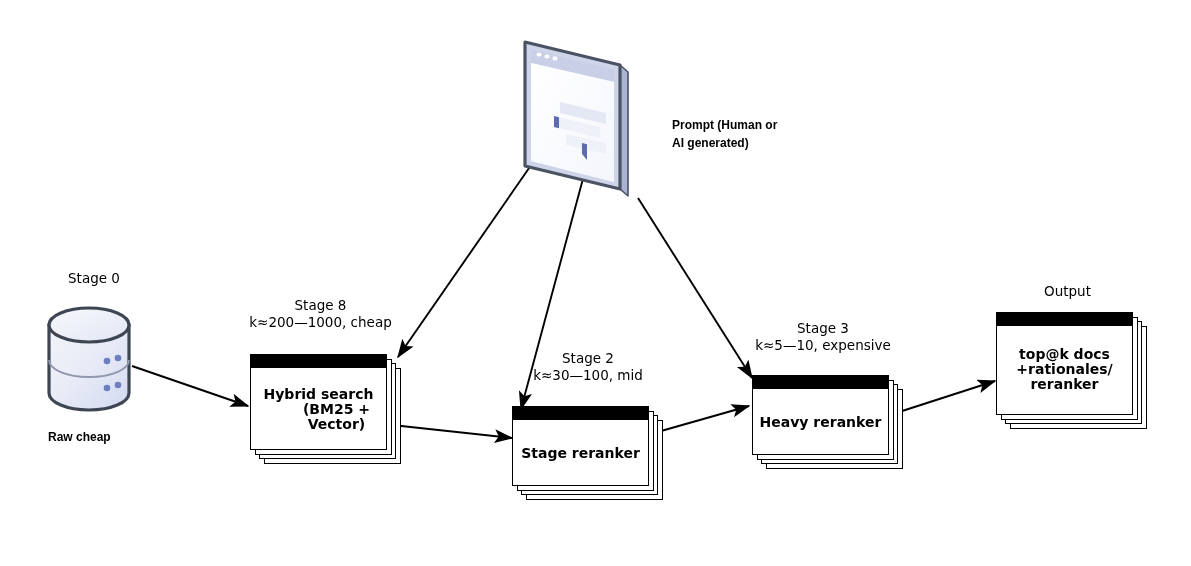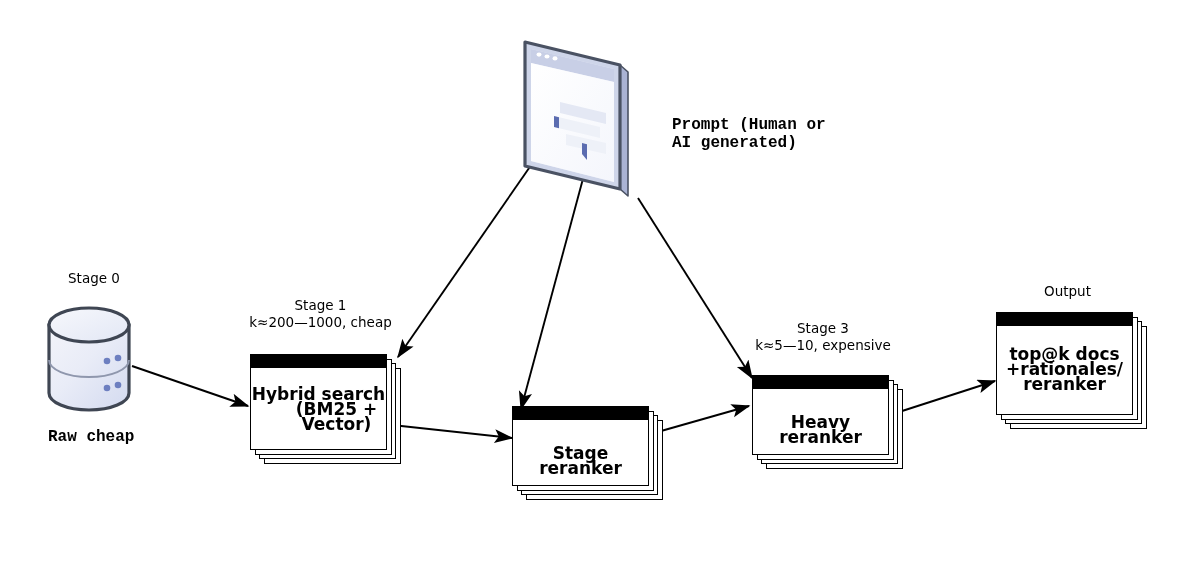--- a/index.html
+++ b/index.html
@@ -36,22 +36,22 @@
     font-weight: 400;
     color: #000;
     text-align: center;
     line-height: 17px;
     white-space: nowrap;
   }
   .caption .l2 { display: block; }
 
   .caption-bold {
     position: absolute;
-    font-family: Liberation Mono, monospace;
-    font-size: 16px;
+    font-family: Liberation Sans, sans-serif;
+    font-size: 12px;
     font-weight: 700;
     color: #000;
     line-height: 18px;
     white-space: nowrap;
   }
 
   
   .node {
     position: absolute;
   }
@@ -78,21 +78,21 @@
   .card-back2 { z-index: 2; }
   .card-back3 { z-index: 3; }
 
   .node-label {
     position: absolute;
     left: 0;
     right: 0;
     text-align: center;
     font-family: "DejaVu Sans", "Liberation Sans", sans-serif;
     font-weight: 700;
-    font-size: 17px;
+    font-size: 14px;
     line-height: 15px;
     color: #000;
     z-index: 6;
     pointer-events: none;
   }
 
   
   .db-wrap { position: absolute; }
 
   
@@ -193,37 +193,41 @@
       <path d="M66,105 L71,106.2 L71,122 L66,116 z" fill="#5b6cb0"></path>
     </svg>
   </div>
 
   <div class="caption-bold" style="left:672px; top:116px;">
     <span style="display:block;">Prompt (Human or</span>
     <span style="display:block;">AI generated)</span>
   </div>
 
   <div class="caption" style="left:248px; top:297px; width:145px;">
-    <span class="l2">Stage 1</span>
+    <span class="l2">Stage 8</span>
     <span class="l2">k≈200—1000, cheap</span>
   </div>
 
   <div class="node" style="left:250px; top:354px; width:156px; height:110px;">
     <div class="card card-back" style="left:14px; top:14px; width:137px; height:96px;"></div>
     <div class="card card-back2" style="left:9px;  top:9px;  width:137px; height:96px;"></div>
     <div class="card card-back3" style="left:4.5px;top:4.5px;width:137px; height:96px;"></div>
     <div class="card card-front" style="left:0;    top:0;    width:137px; height:96px;">
       <div class="bar"></div>
     </div>
     <div class="node-label" style="top:33px; width:137px;">
       <span style="display:block;">Hybrid search</span>
       <span style="display:block;padding-left:36px;">(BM25 + Vector)</span>
     </div>
   </div>
 
+  <div class="caption" style="left:518px; top:350px; width:140px;">
+    <span class="l2">Stage 2</span>
+    <span class="l2">k≈30—100, mid</span>
+  </div>
 
   <div class="node" style="left:512px; top:406px; width:156px; height:110px;">
     <div class="card card-back" style="left:14px; top:14px; width:137px; height:80px;"></div>
     <div class="card card-back2" style="left:9px;  top:9px;  width:137px; height:80px;"></div>
     <div class="card card-back3" style="left:4.5px;top:4.5px;width:137px; height:80px;"></div>
     <div class="card card-front" style="left:0;    top:0;    width:137px; height:80px;">
       <div class="bar"></div>
     </div>
     <div class="node-label" style="top:40px; width:137px;">
       <span style="display:block;">Stage reranker</span>

